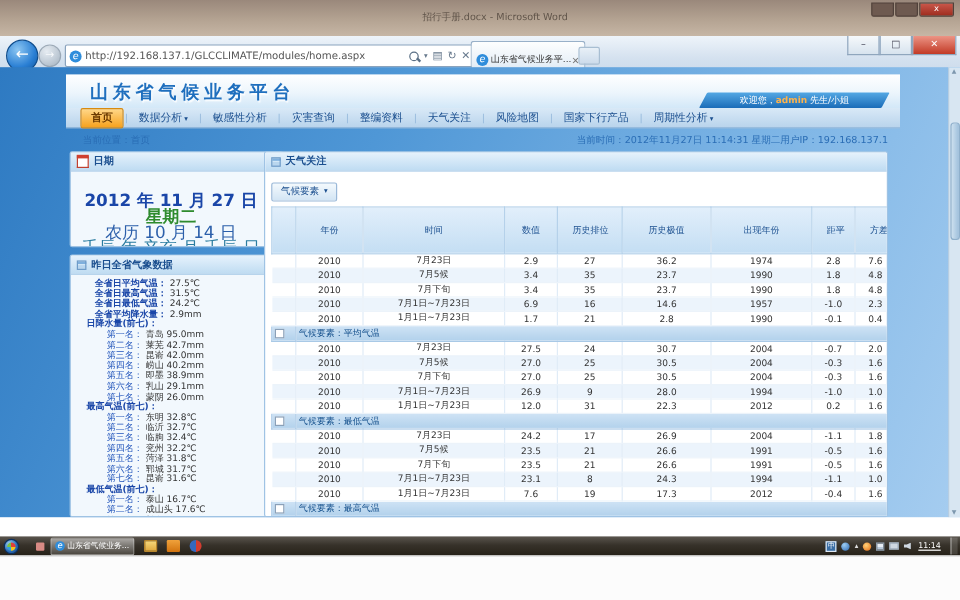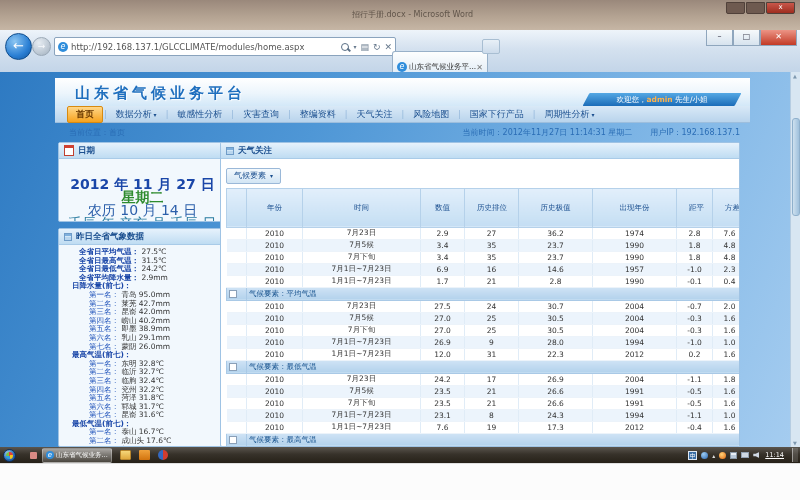--- a/index.html
+++ b/index.html
@@ -27,21 +27,21 @@
     border:1px solid #8aa3bd;border-radius:2px;display:flex;align-items:center;font-size:8.5px;padding:0 3px;}
   .addr-ie{width:10px;height:10px;border-radius:50%;background:#2f8ddb;color:#fff;font-size:8px;line-height:10px;
     text-align:center;font-style:italic;margin-right:3px;flex:none;}
   .addr-ie::after{content:"e";}
   .url-text{color:#555;white-space:nowrap;overflow:hidden;}
   .addr-icons{margin-left:auto;display:flex;align-items:center;gap:4px;color:#67798d;font-size:9px;flex:none;}
   .mag{width:6px;height:6px;border:1.5px solid #5a6f85;border-radius:50%;position:relative;}
   .mag::after{content:"";position:absolute;width:4px;height:1.5px;background:#5a6f85;transform:rotate(45deg);right:-3px;bottom:-1px;}
   .tab{position:absolute;left:392px;top:4px;width:86px;height:22px;
     background:linear-gradient(180deg,#fdfefe,#e9f1f8 55%,#d7e5f2);border:1px solid #98b0c8;border-bottom:none;
-    border-radius:3px 3px 0 0;display:flex;align-items:center;padding:4px 4px;font-size:7.5px;color:#333;margin-top:17px;}
+    border-radius:3px 3px 0 0;display:flex;align-items:center;padding:4px 4px;font-size:7.5px;color:#333;}
   .tab .addr-ie{margin-right:2px;}
   .tab-title{white-space:nowrap;overflow:hidden;}
   .tab-close{margin-left:auto;color:#777;font-size:8px;}
   .new-tab{position:absolute;left:482px;top:9px;width:16px;height:13px;
     background:linear-gradient(#e8f0f7,#ccdbeb);border:1px solid #a8bed2;border-radius:2px;}
   .win-controls{position:absolute;right:3px;top:0;display:flex;}
   .win-btn{width:25px;height:15px;background:linear-gradient(#f6f9fb,#d7e3ee);border:1px solid #8fa6bd;border-top:none;
     color:#445;font-size:8px;text-align:center;line-height:13px;}
   .win-btn.close{width:35px;background:linear-gradient(#ec9485,#c23a26);color:#fff;}
   .ie-right-icons{position:absolute;right:10px;top:47px;display:flex;gap:9px;color:#5b6f84;font-size:10px;line-height:10px;}
@@ -55,21 +55,21 @@
   .bing-logo{position:absolute;left:347px;top:57px;font-size:10px;font-weight:bold;color:#23418f;}
   .ico-p{left:372px;width:11px;height:11px;background:linear-gradient(#f59d35,#e2660d);border:1px solid #c2560a;color:#fff;
     font-size:8px;line-height:11px;text-align:center;}
   .ico-p::after{content:"P";}
   .ico-media{left:398px;width:11px;height:11px;border-radius:50%;background:radial-gradient(circle at 35% 30%,#7db8e8,#2464ad);}
   .ico-cam{left:414px;background:linear-gradient(#cfcfcf,#8f9aa5);border:1px solid #7d8893;}
   .ico-bird{left:436px;width:11px;height:10px;background:linear-gradient(#f0e0b0,#caa14e);border-radius:50% 20% 40% 20%;}
   .ico-puzzle{left:458px;width:11px;height:10px;background:linear-gradient(#9fd08a,#4d9e5a);border:1px solid #3d7f48;}
 
   
-  .viewport{position:absolute;left:0;top:72px;width:800px;height:375px;overflow:hidden;
+  .viewport{position:absolute;left:0;top:56px;width:800px;height:375px;overflow:hidden;
     background:linear-gradient(115deg,#2e7ac2 0%,#4f97d6 35%,#7fb6e6 70%,#a6cdf0 100%);}
   .scrollbar{position:absolute;right:0;top:0;width:9px;height:100%;background:#d8e6f2;border-left:1px solid #b6cde2;}
   .scroll-arrow{position:absolute;left:0;width:8px;text-align:center;font-size:5px;color:#7d97ae;line-height:8px;}
   .scroll-thumb{position:absolute;left:1px;top:46px;width:6px;height:96px;
     background:linear-gradient(90deg,#cde0ef,#9fc0dc);border:1px solid #8fb0cc;border-radius:3px;}
 
   .page-header{position:absolute;left:55px;top:6px;width:695px;height:28px;
     background:linear-gradient(180deg,#ffffff,#ecf5fc 55%,#d3e8f8);border-bottom:1px solid #b8d4ec;}
   .page-title{position:absolute;left:20px;top:6px;font-size:15px;font-weight:bold;color:#1f6fbe;letter-spacing:4px;
     text-shadow:1px 1px 1px rgba(255,255,255,.9);}
@@ -83,21 +83,21 @@
     display:flex;align-items:center;padding-left:12px;font-size:9px;color:#1b4f8f;box-sizing:border-box;}
   .nav-item{padding:1px 8px;white-space:nowrap;}
   .nav-item.active{background:linear-gradient(180deg,#ffd788,#f6a21e);border:1px solid #d88a10;border-radius:2px;
     color:#6b3a00;font-weight:bold;}
   .nav-sep{color:#93b7da;margin:0 1px;font-size:8px;}
   .nav-arrow{font-size:6px;}
 
   .crumb-row{position:absolute;left:55px;top:51px;width:695px;height:18px;display:flex;align-items:center;
     font-size:8px;color:#2a6db5;box-sizing:border-box;}
   .crumb-left{padding-left:14px;}
-  .crumb-right{margin-left:auto;display:flex;gap:18px;padding-right:10px;}
+  .crumb-right{margin-left:auto;display:flex;padding-right:10px;}
 
   
   .sidebar{position:absolute;left:58px;top:70px;width:178px;bottom:0;}
   .panel{border:1px solid #9fc3e4;background:#f2f8fd;border-radius:2px;overflow:hidden;box-sizing:border-box;}
   .panel-header{height:15px;background:linear-gradient(180deg,#e6f2fc,#bfdcf2);border-bottom:1px solid #a9cbe8;
     display:flex;align-items:center;padding-left:5px;font-size:8.5px;font-weight:bold;color:#1b4f8f;gap:4px;}
   .cal-icon{width:8px;height:7px;background:#fff;border:1px solid #c04030;border-top:3px solid #d04030;flex:none;}
   .grid-icon{width:8px;height:8px;flex:none;background:
     linear-gradient(#7fb0dd,#7fb0dd) 0 0/8px 2px no-repeat,
     linear-gradient(#b9d6ee,#b9d6ee) 0 3px/8px 5px no-repeat;border:1px solid #6f9cc8;box-sizing:border-box;}

